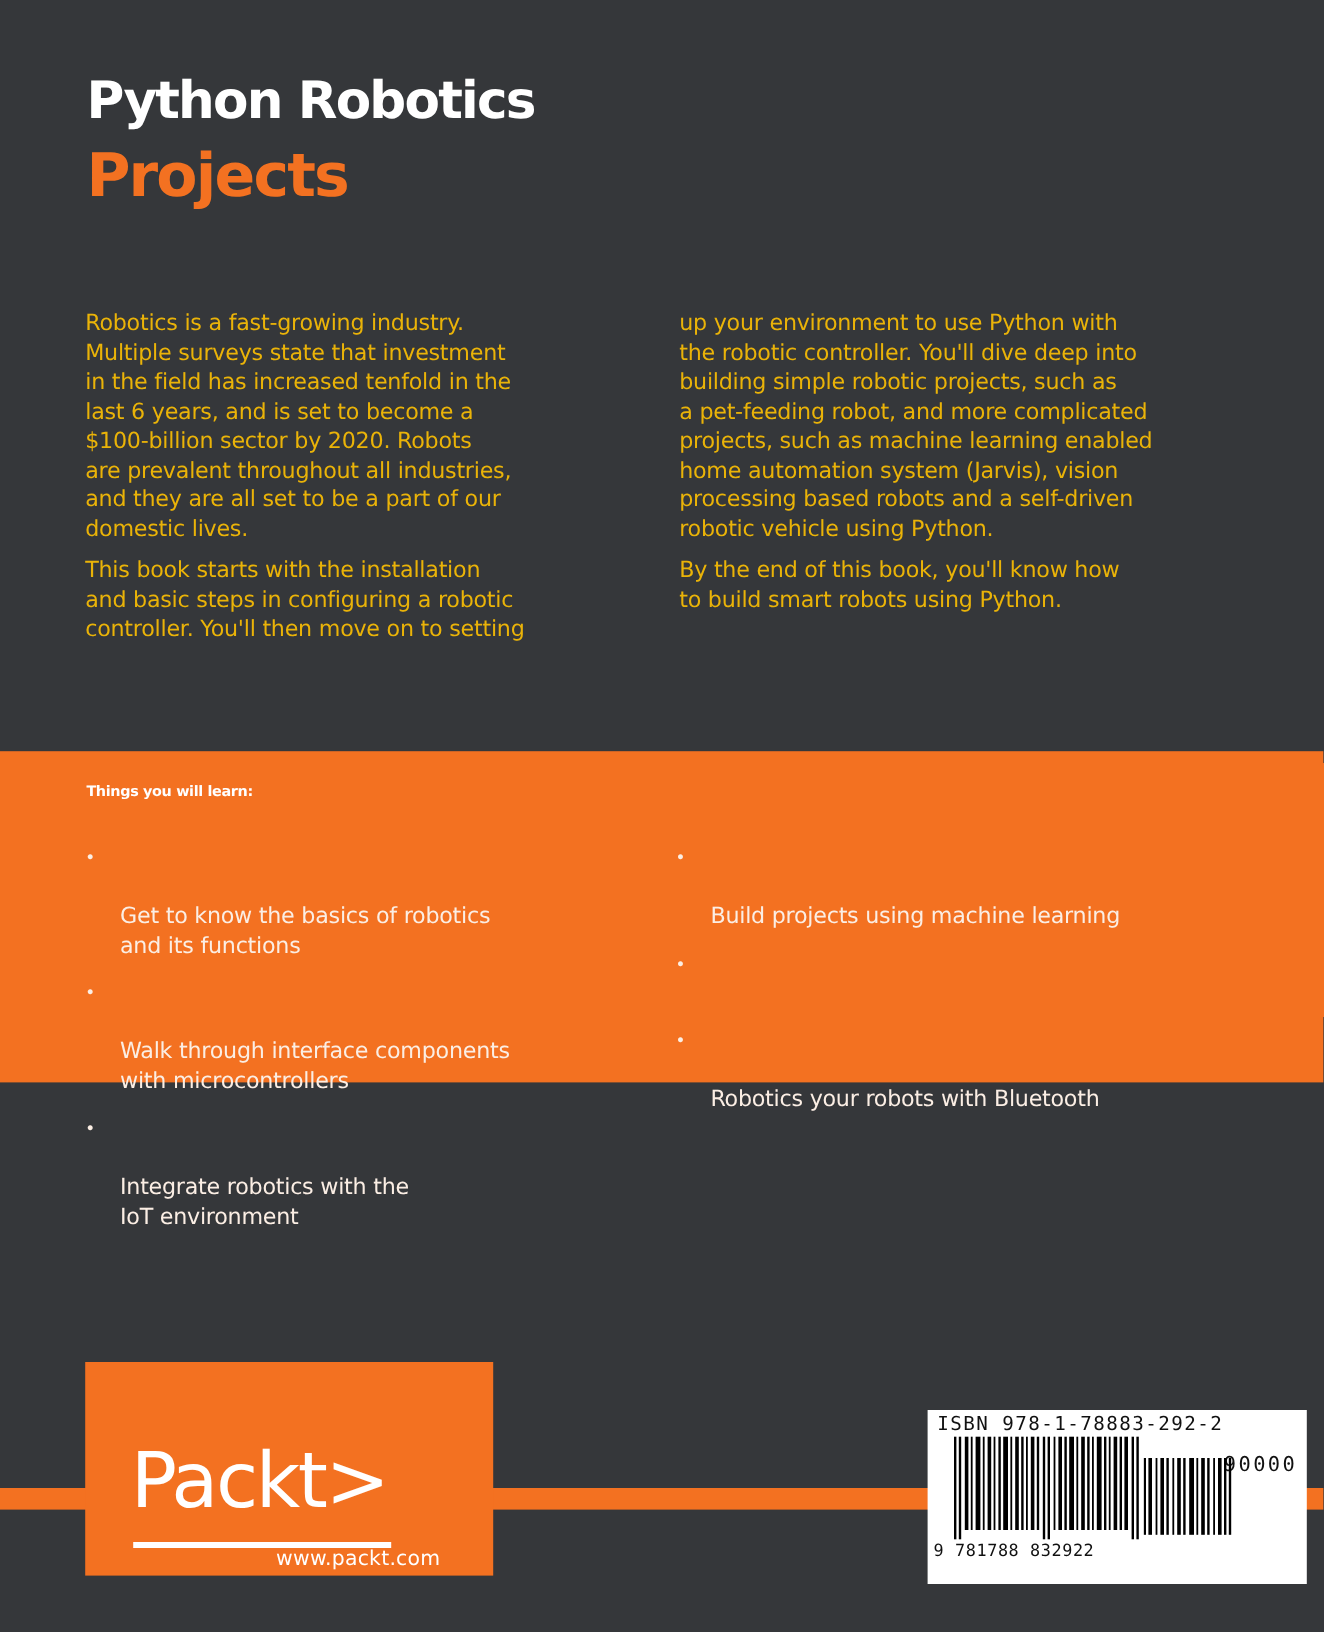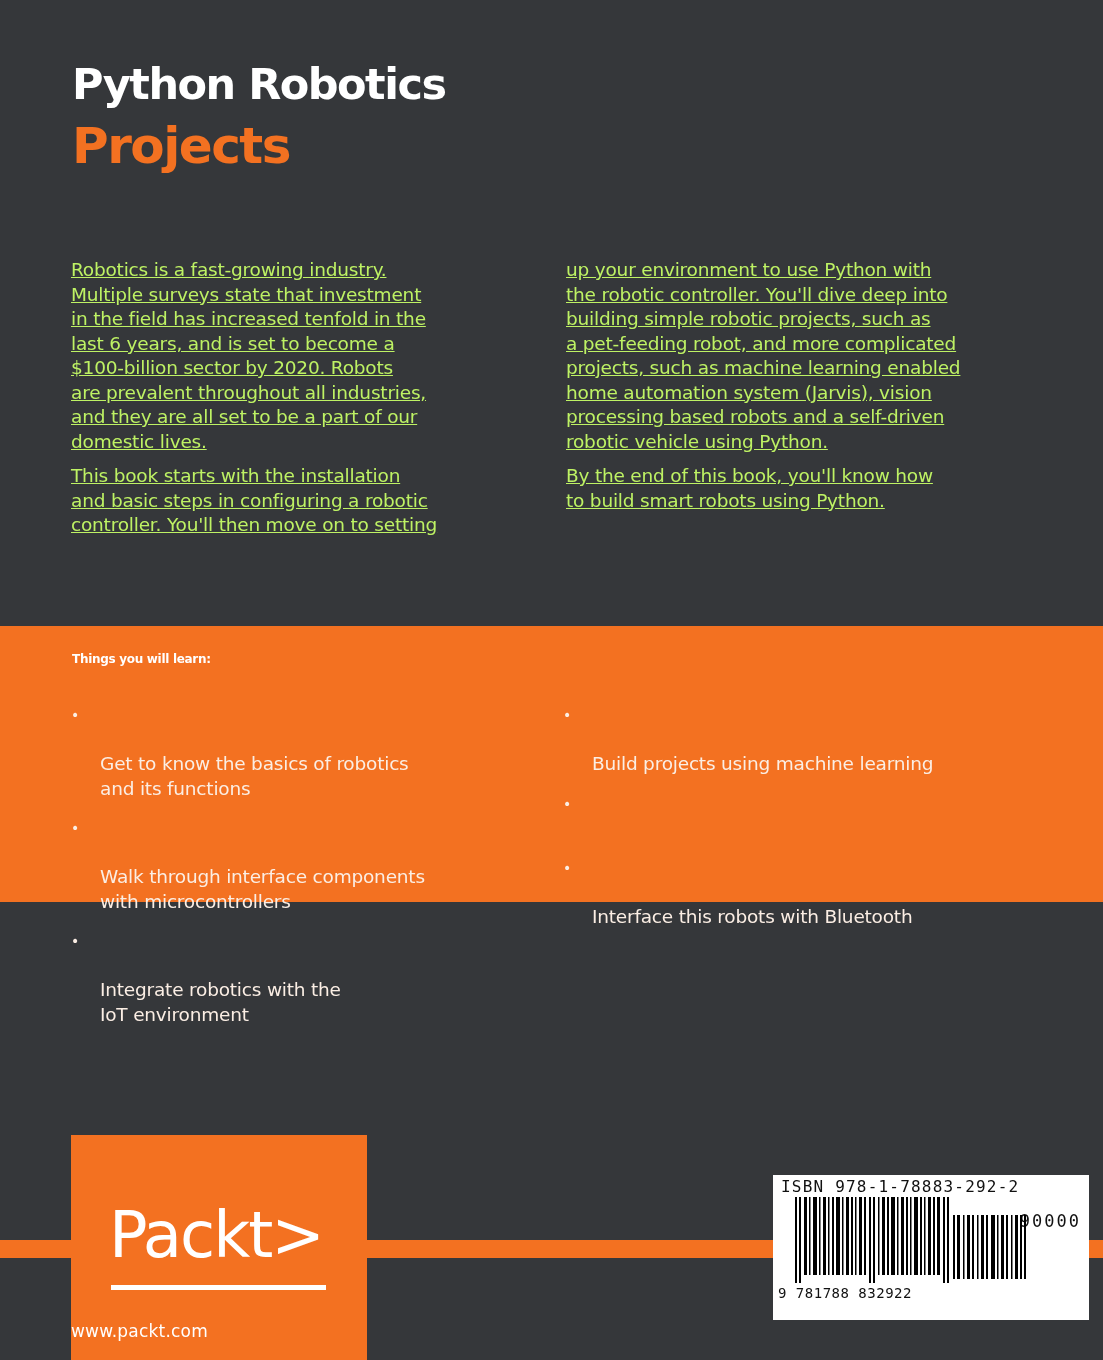--- a/index.html
+++ b/index.html
@@ -16,23 +16,22 @@
     color:#ffffff;
   }
   .subtitle {
     position:absolute; left:72px; top:116px;
     font-family:"DejaVu Sans", sans-serif; font-weight:bold;
     font-size:50px; line-height:60px; letter-spacing:-1.5px;
     color:#f37121;
   }
   .desc-col {
     position:absolute; top:258px; width:430px;
-    font-size:18.5px; line-height:24.5px; color:#bef264;
+    font-size:18.5px; line-height:24.5px; color:#eab308;
     letter-spacing:-0.2px;
-    text-decoration:underline;
   }
   .desc-col p { margin:0 0 10px 0; white-space:pre-line; }
   .desc-left { left:71px; }
   .desc-right { left:566px; width:450px; }
   .learn-band {
     position:absolute; left:0; top:626px; width:1103px; height:276px;
     background:#f37121;
   }
   .learn-heading {
     position:absolute; left:72px; top:652px;
@@ -47,34 +46,35 @@
     white-space:pre-line; letter-spacing:-0.2px;
   }
   .learn-item .bullet {
     position:absolute; left:0; top:0; width:10px; font-size:14px; color:#fbeee4;
   }
   .stripe {
     position:absolute; left:0; top:1240px; width:1103px; height:18px;
     background:#f37121;
   }
   .packt-box {
-    position:absolute; left:71px; top:1135px; width:296px; height:225px;
+    position:absolute; left:71px; top:1135px; width:296px; height:178px;
     background:#f37121;
+    padding-left:44px;
   }
   .packt-logo {
     position:absolute; left:38px; top:68px;
     font-size:64px; line-height:64px; color:#ffffff; letter-spacing:-2px;
     font-family:"DejaVu Sans", sans-serif;
   }
   .packt-underline {
     position:absolute; left:40px; top:150px; width:215px; height:5px; background:#ffffff;
   }
   .packt-url {
-    position:absolute; left:0; top:154px; width:296px; text-align:left;
-    font-size:17px; color:#ffffff; letter-spacing:0.2px;margin-top:32px;
+    position:absolute; left:0; top:154px; width:296px; text-align:right;
+    font-size:17px; color:#ffffff; letter-spacing:0.2px;
   }
   .barcode-box {
     position:absolute; left:773px; top:1175px; width:316px; height:145px;
     background:#ffffff; color:#000;
   }
   .isbn-text {
     position:absolute; left:8px; top:2px;
     font-family:"DejaVu Sans Mono", "Liberation Mono", monospace;
     font-size:16px; letter-spacing:1.2px; color:#111;
   }
@@ -147,21 +147,21 @@
   <div class="learn-col right">
     <div class="learn-item">
       <span class="bullet">•</span>
       <span>Build projects using machine learning</span>
     </div>
     <div class="learn-item">
       <span class="bullet">•</span>
     </div>
     <div class="learn-item">
       <span class="bullet">•</span>
-      <span>Interface this robots with Bluetooth</span>
+      <span>Robotics your robots with Bluetooth</span>
     </div>
   </div>
 
   <div class="stripe"></div>
 
   <div class="packt-box">
     <div class="packt-logo">Packt&gt;</div>
     <div class="packt-underline"></div>
     <div class="packt-url">www.packt.com</div>
   </div>

